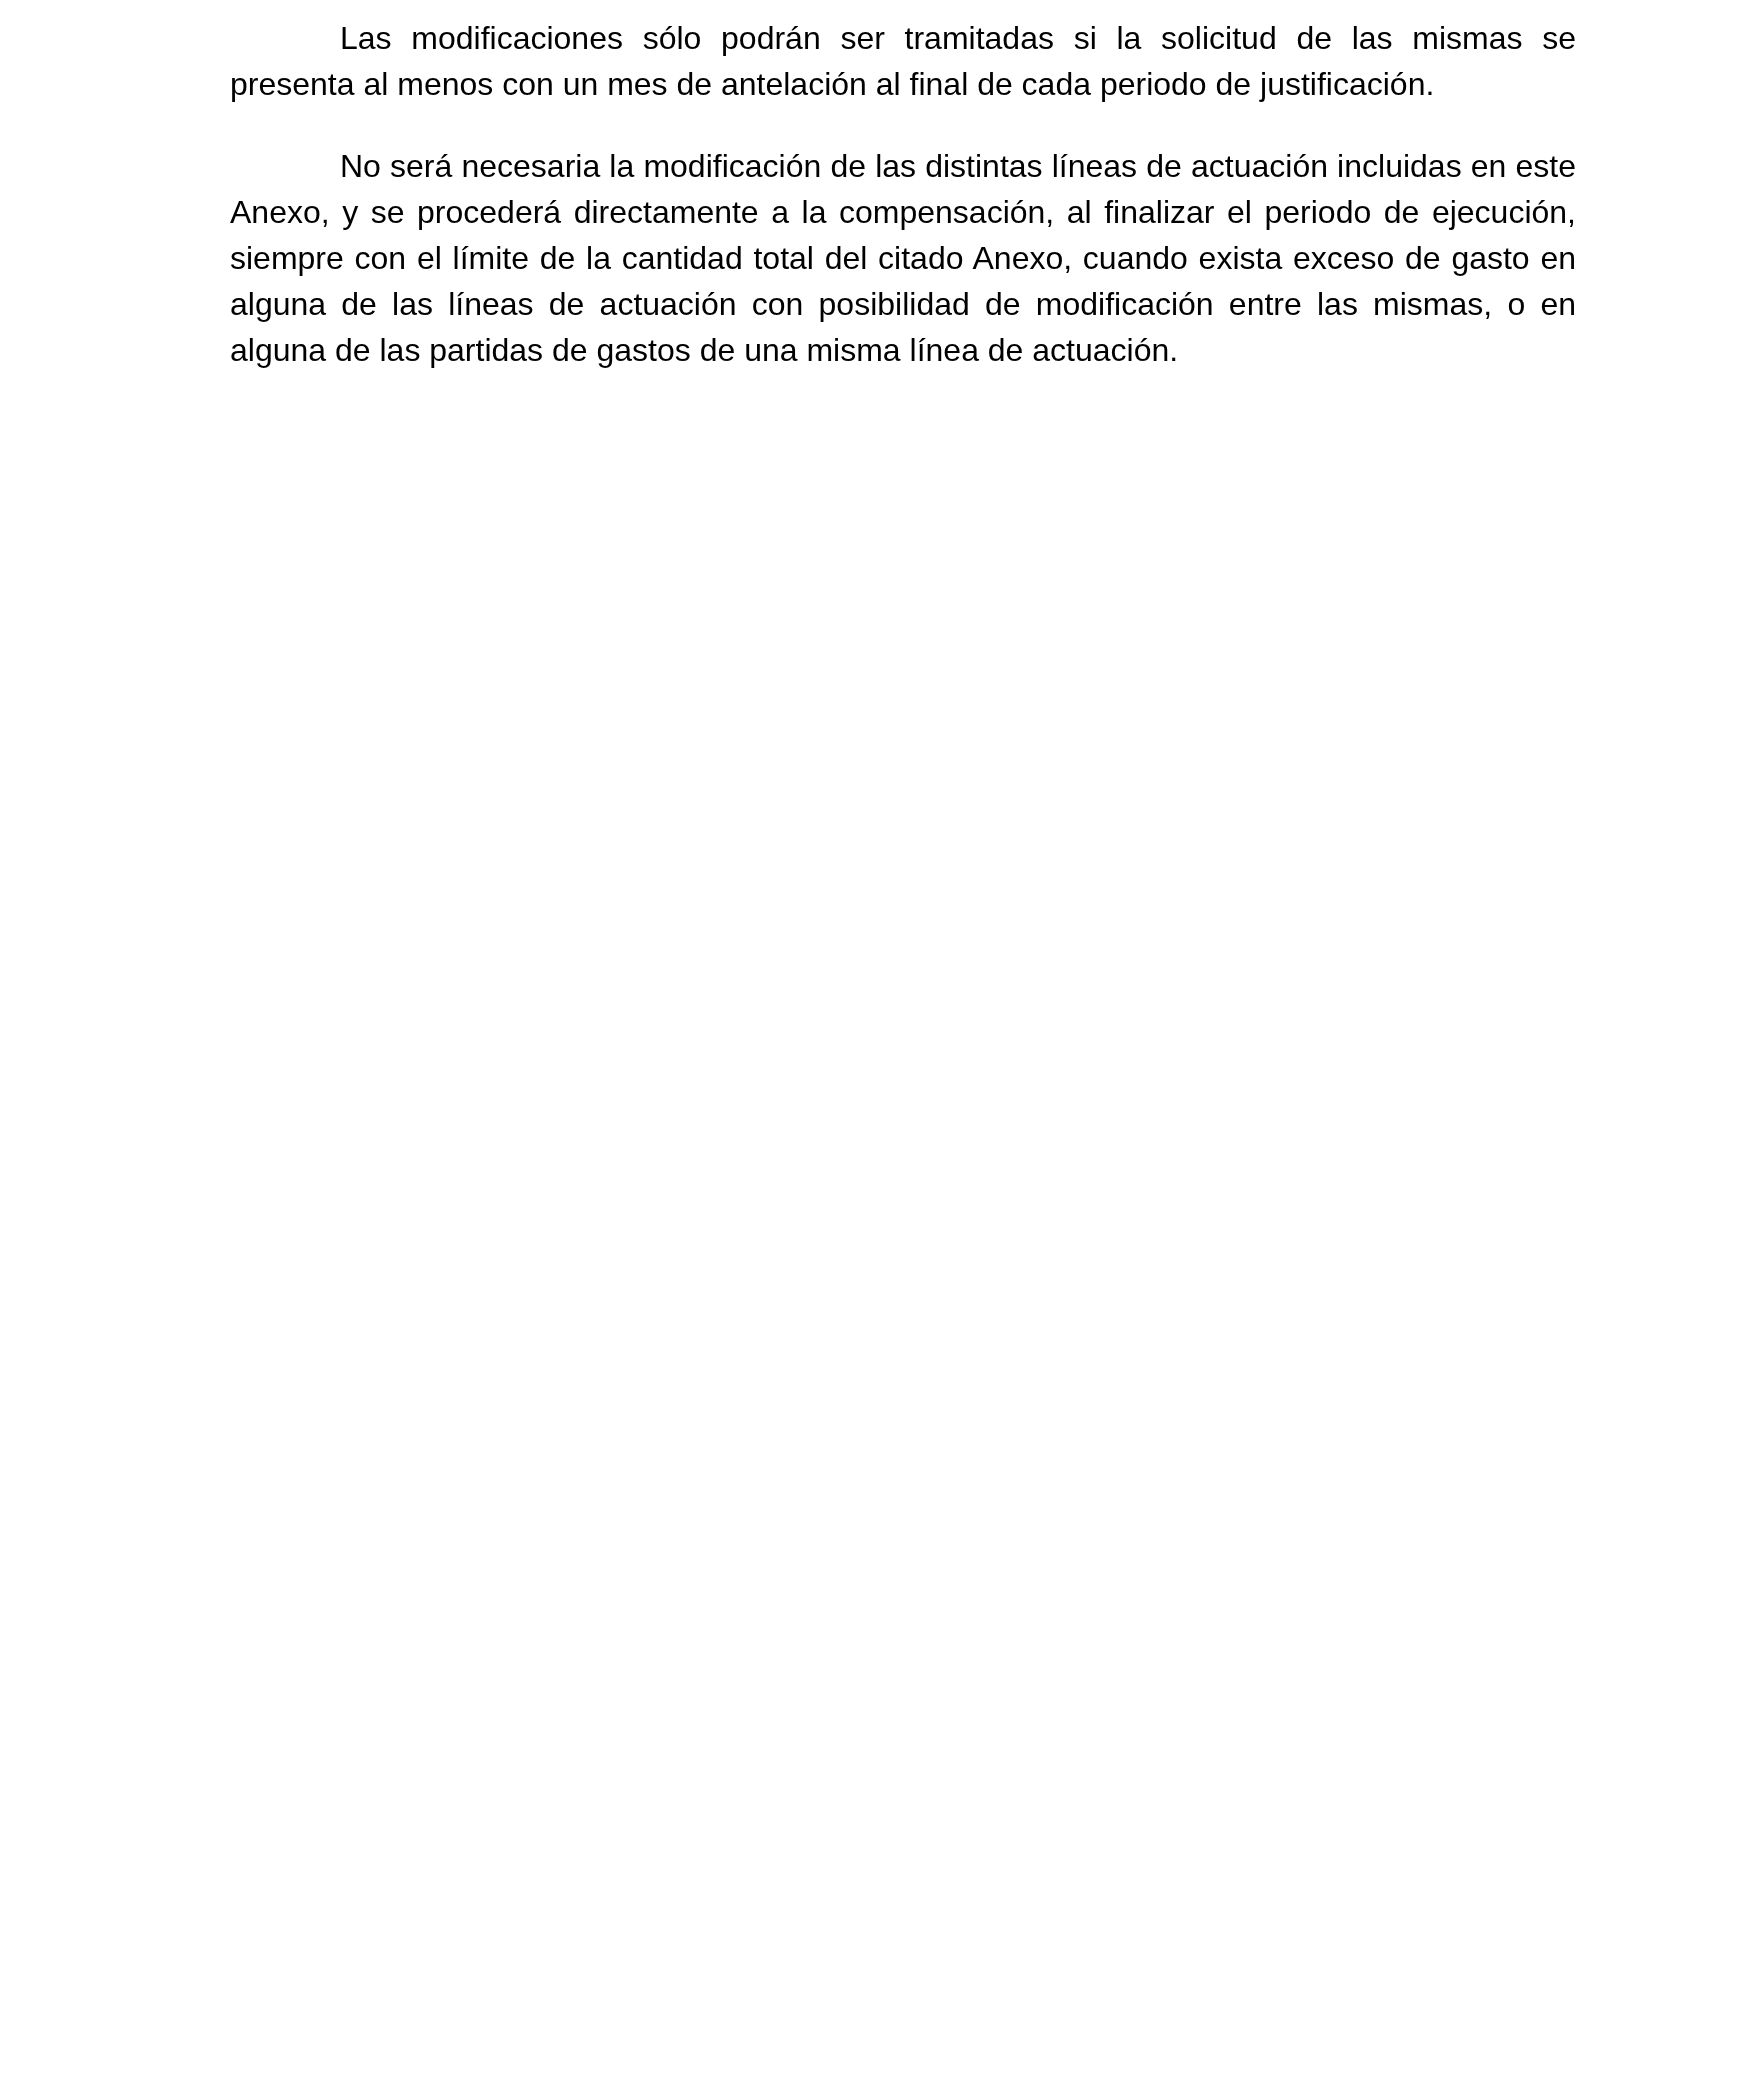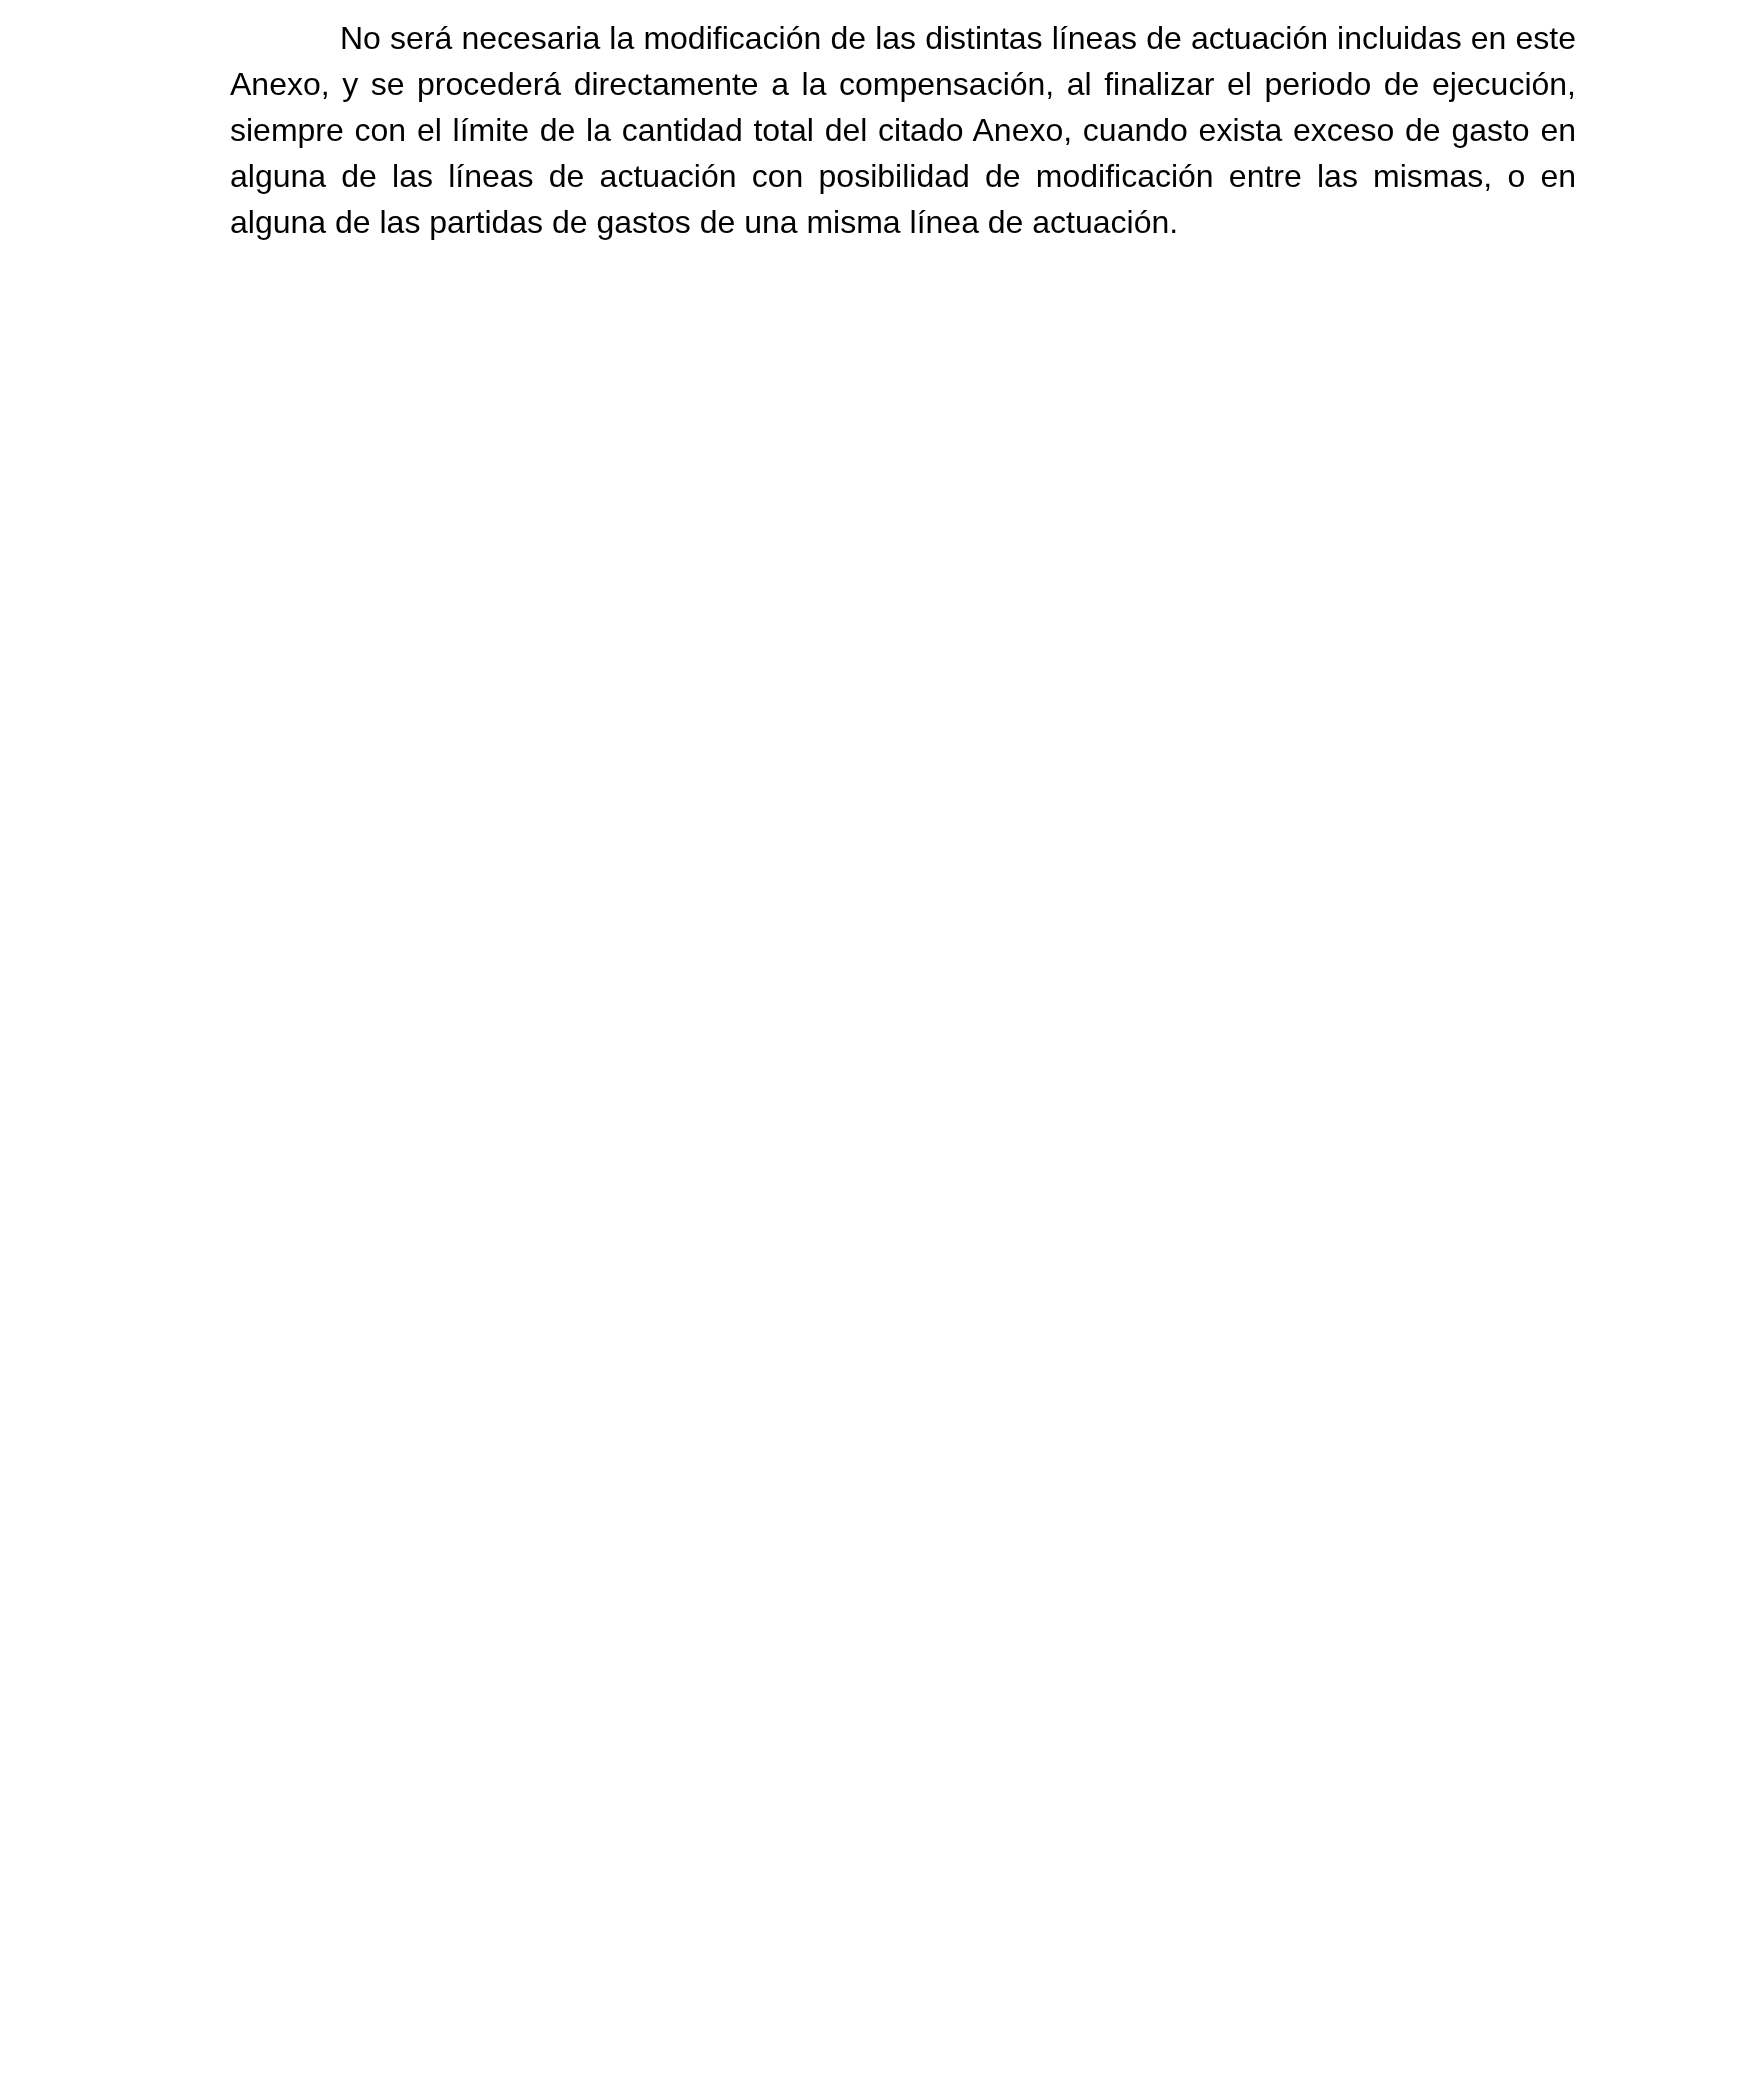--- a/index.html
+++ b/index.html
@@ -28,16 +28,17 @@
     color: #000000;
     text-align: justify;
     text-indent: 110px;
   }
 </style>
 </head>
 <body>
 
 <div class="page">
   <div class="text-block">
+    <p class="body-paragraph">Las modificaciones sólo podrán ser tramitadas si la solicitud de las mismas se presenta al menos con un mes de antelación al final de cada periodo de justificación.</p>
     <p class="body-paragraph">No será necesaria la modificación de las distintas líneas de actuación incluidas en este Anexo, y se procederá directamente a la compensación, al finalizar el periodo de ejecución, siempre con el límite de la cantidad total del citado Anexo, cuando exista exceso de gasto en alguna de las líneas de actuación con posibilidad de modificación entre las mismas, o en alguna de las partidas de gastos de una misma línea de actuación.</p>
   </div>
 </div>
 
 
 </body></html>

